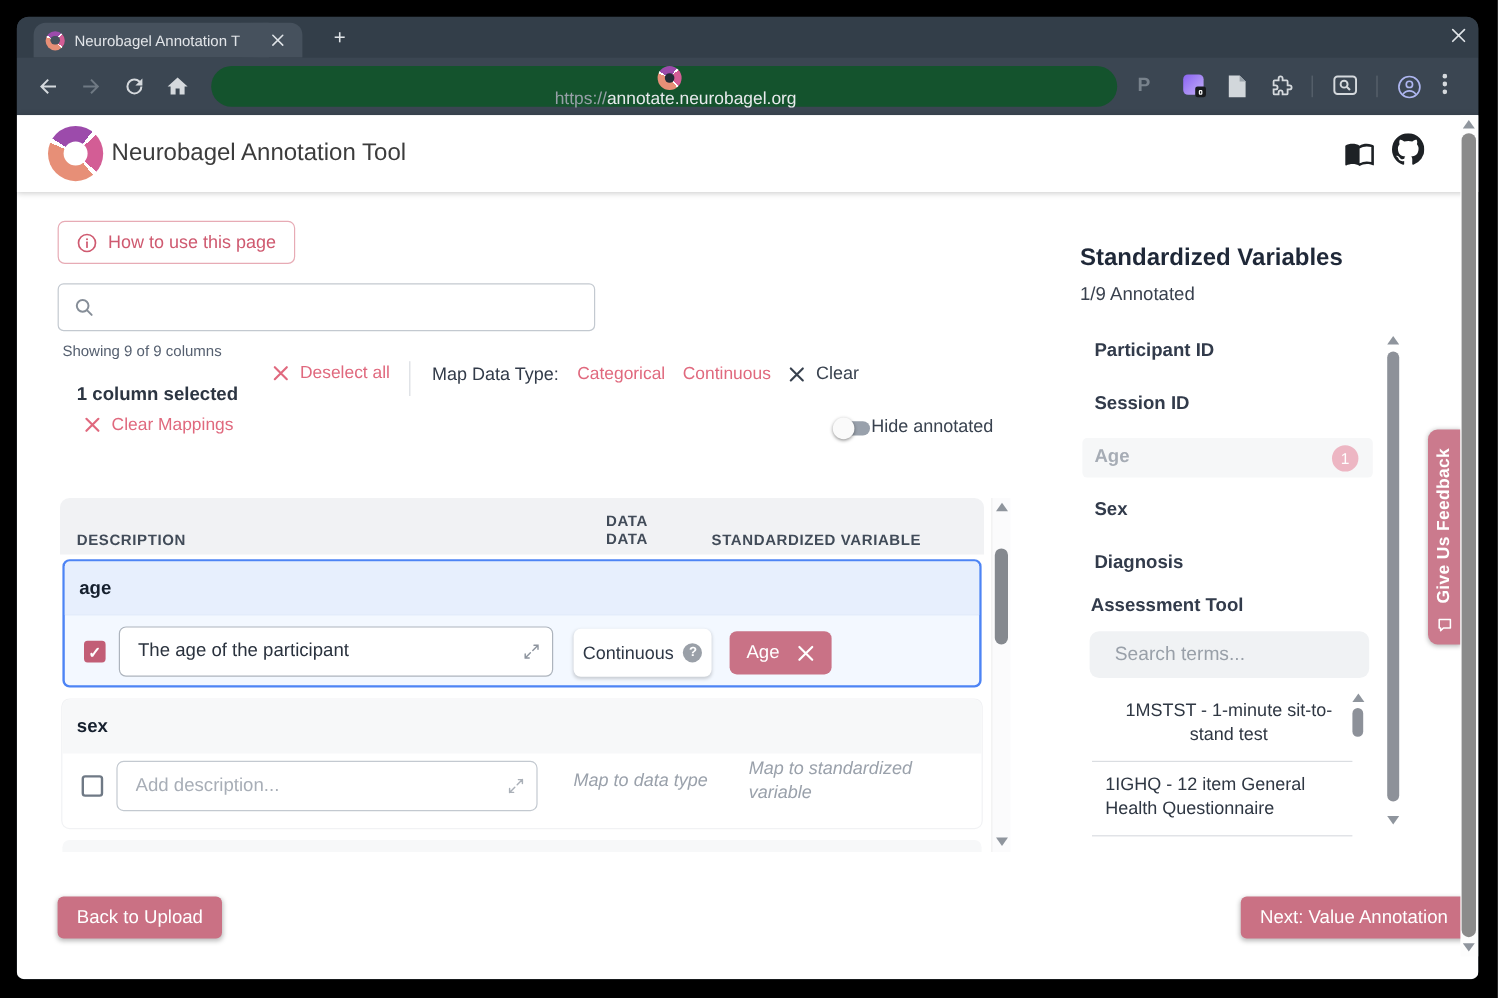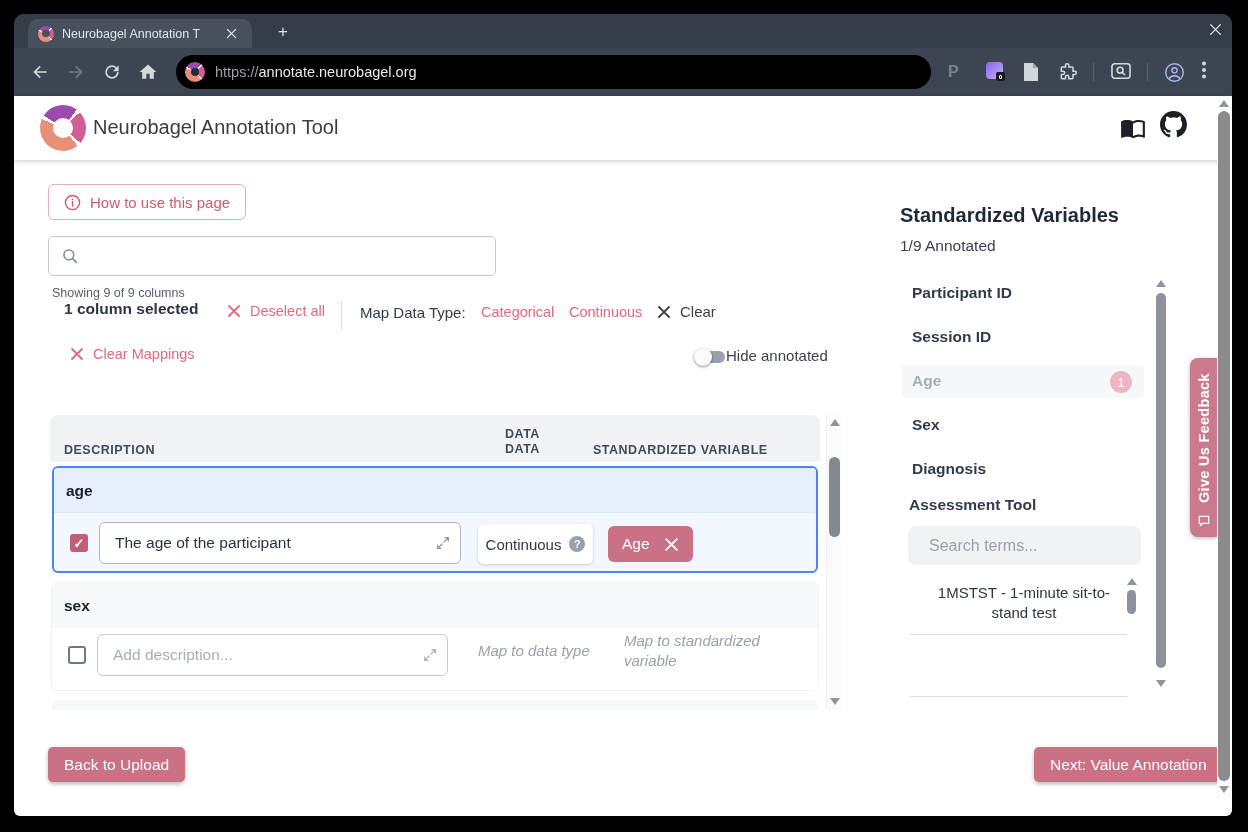--- a/index.html
+++ b/index.html
@@ -24,22 +24,22 @@
     background:conic-gradient(from 215deg,#e78f77 0 78deg,#fff 78deg 88deg,#9c4bab 88deg 182deg,#fff 182deg 192deg,#d35d95 192deg 276deg,#fff 276deg 286deg,#e78f77 286deg 360deg); }
   .nb-logo::after { content:""; position:absolute; inset:28%; border-radius:50%; background:var(--hole,#fff); }
   .tab-close { margin-left:6px; cursor:pointer; }
   .newtab { position:absolute; left:259px; top:8px; width:20px; height:20px; border-radius:50%;
     color:#dfe3e7; font-size:17px; line-height:19px; text-align:center; }
   .win-close { position:absolute; right:10px; top:9px; }
 
   
   .toolbar { position:absolute; left:0; top:34px; width:100%; height:48px; background:#3b4652; }
   .tool-ic { position:absolute; top:14px; width:20px; height:20px; }
-  .urlbar { position:absolute; left:162px; top:7px; width:755px; height:34px; background:#000000;
-    border-radius:17px; display:flex; align-items:center; padding-left:9px; }
+  .urlbar { position:absolute; left:162px; top:7px; width:755px; height:34px; background:#14532d;
+    border-radius:17px; display:flex; align-items:center; padding-left:9px;flex-direction:column; }
   .url-text { font-size:14.5px; margin-left:10px; color:#e8eaed; }
   .url-scheme { color:#98a0a8; }
   .vdiv { position:absolute; top:15px; width:1px; height:18px; background:#5b656f; }
 
   
   .page { position:absolute; left:0; top:82px; width:1218px; height:720px; background:#fff; }
   .page-header { position:absolute; left:0; top:0; width:100%; height:64px; background:#fff;
     box-shadow:0 1px 5px rgba(0,0,0,.22); z-index:5; }
   .page-title { position:absolute; left:79px; top:20px; font-size:20px; color:#3c3c3c; }
 
@@ -51,21 +51,21 @@
   
   .filter-wrap { position:absolute; left:34px; top:140px; width:448px; height:40px;
     border:1px solid #c3c9d0; border-radius:5px; background:#fff; display:flex; align-items:center; padding:0 12px; }
   .filter-wrap input { border:none; outline:none; flex:1; font-size:16px; margin-left:9px;
     color:#2f3846; font-family:"Liberation Sans",sans-serif; }
   .filter-wrap input::placeholder { color:#9ba3ad; }
 
   .showing { position:absolute; left:38px; top:190px; font-size:12.5px; color:#566070; }
 
   
-  .sel-count { position:absolute; left:50px; top:204px; font-size:15.5px; font-weight:700; color:#2c3542; }
+  .sel-count { position:absolute; left:50px; top:224px; font-size:15.5px; font-weight:700; color:#2c3542; }
   .link-btn { display:flex; align-items:center; gap:9px; font-size:14.5px; color:#e0697e; cursor:pointer; }
   .dark-btn { color:#39424f; }
   .pink-link { font-size:14.5px; color:#e0697e; cursor:pointer; }
   .sel-divider { position:absolute; left:327px; top:205px; width:1px; height:29px; background:#d9dce1; }
   .map-label { position:absolute; left:346px; top:208px; font-size:15px; color:#323b49; }
 
   .toggle { position:absolute; left:680px; top:252px; width:33px; height:18px; cursor:pointer; }
   .toggle .track { position:absolute; left:4px; top:3px; width:27px; height:12px; border-radius:7px; background:#99a1ac; }
   .toggle .knob { position:absolute; left:0; top:0; width:18px; height:18px; border-radius:50%;
     background:#fafafa; box-shadow:0 1px 3px rgba(0,0,0,.45); }
@@ -390,20 +390,21 @@
     <div class="terms-search">
       <svg width="18" height="18" viewBox="0 0 24 24" fill="none" stroke="#8b929c" stroke-width="2.2">
           <circle cx="10.5" cy="10.5" r="6.5"></circle>
           <path d="M15.5 15.5l5 5" stroke-linecap="round"></path>
         </svg>
       <input placeholder="Search terms..." style="">
     </div>
 
     <div class="term-item" style="top:487px;text-align:center;">1MSTST - 1-minute sit-to-stand test</div>
     <div class="term-div" style="top:538px;"></div>
+    <div class="term-item" style="top:548px;">1IGHQ - 12 item General Health Questionnaire</div>
     <div class="term-div" style="top:600px;"></div>
 
     <div class="abs" style="left:1112px; top:482px; width:12px; height:120px;">
       <div class="tri-up abs" style="left:1px; top:0;"></div>
       <div class="sb-thumb" style="left:1px; top:12px; width:9px; height:24px; background:#8d9199;"></div>
     </div>
 
     <div class="feedback">
       <div class="feedback-label">Give Us Feedback</div>
       <svg class="abs" style="left:7px; top:156px;" width="14" height="14" viewBox="0 0 24 24" fill="none" stroke="#fff" stroke-width="2.2">

